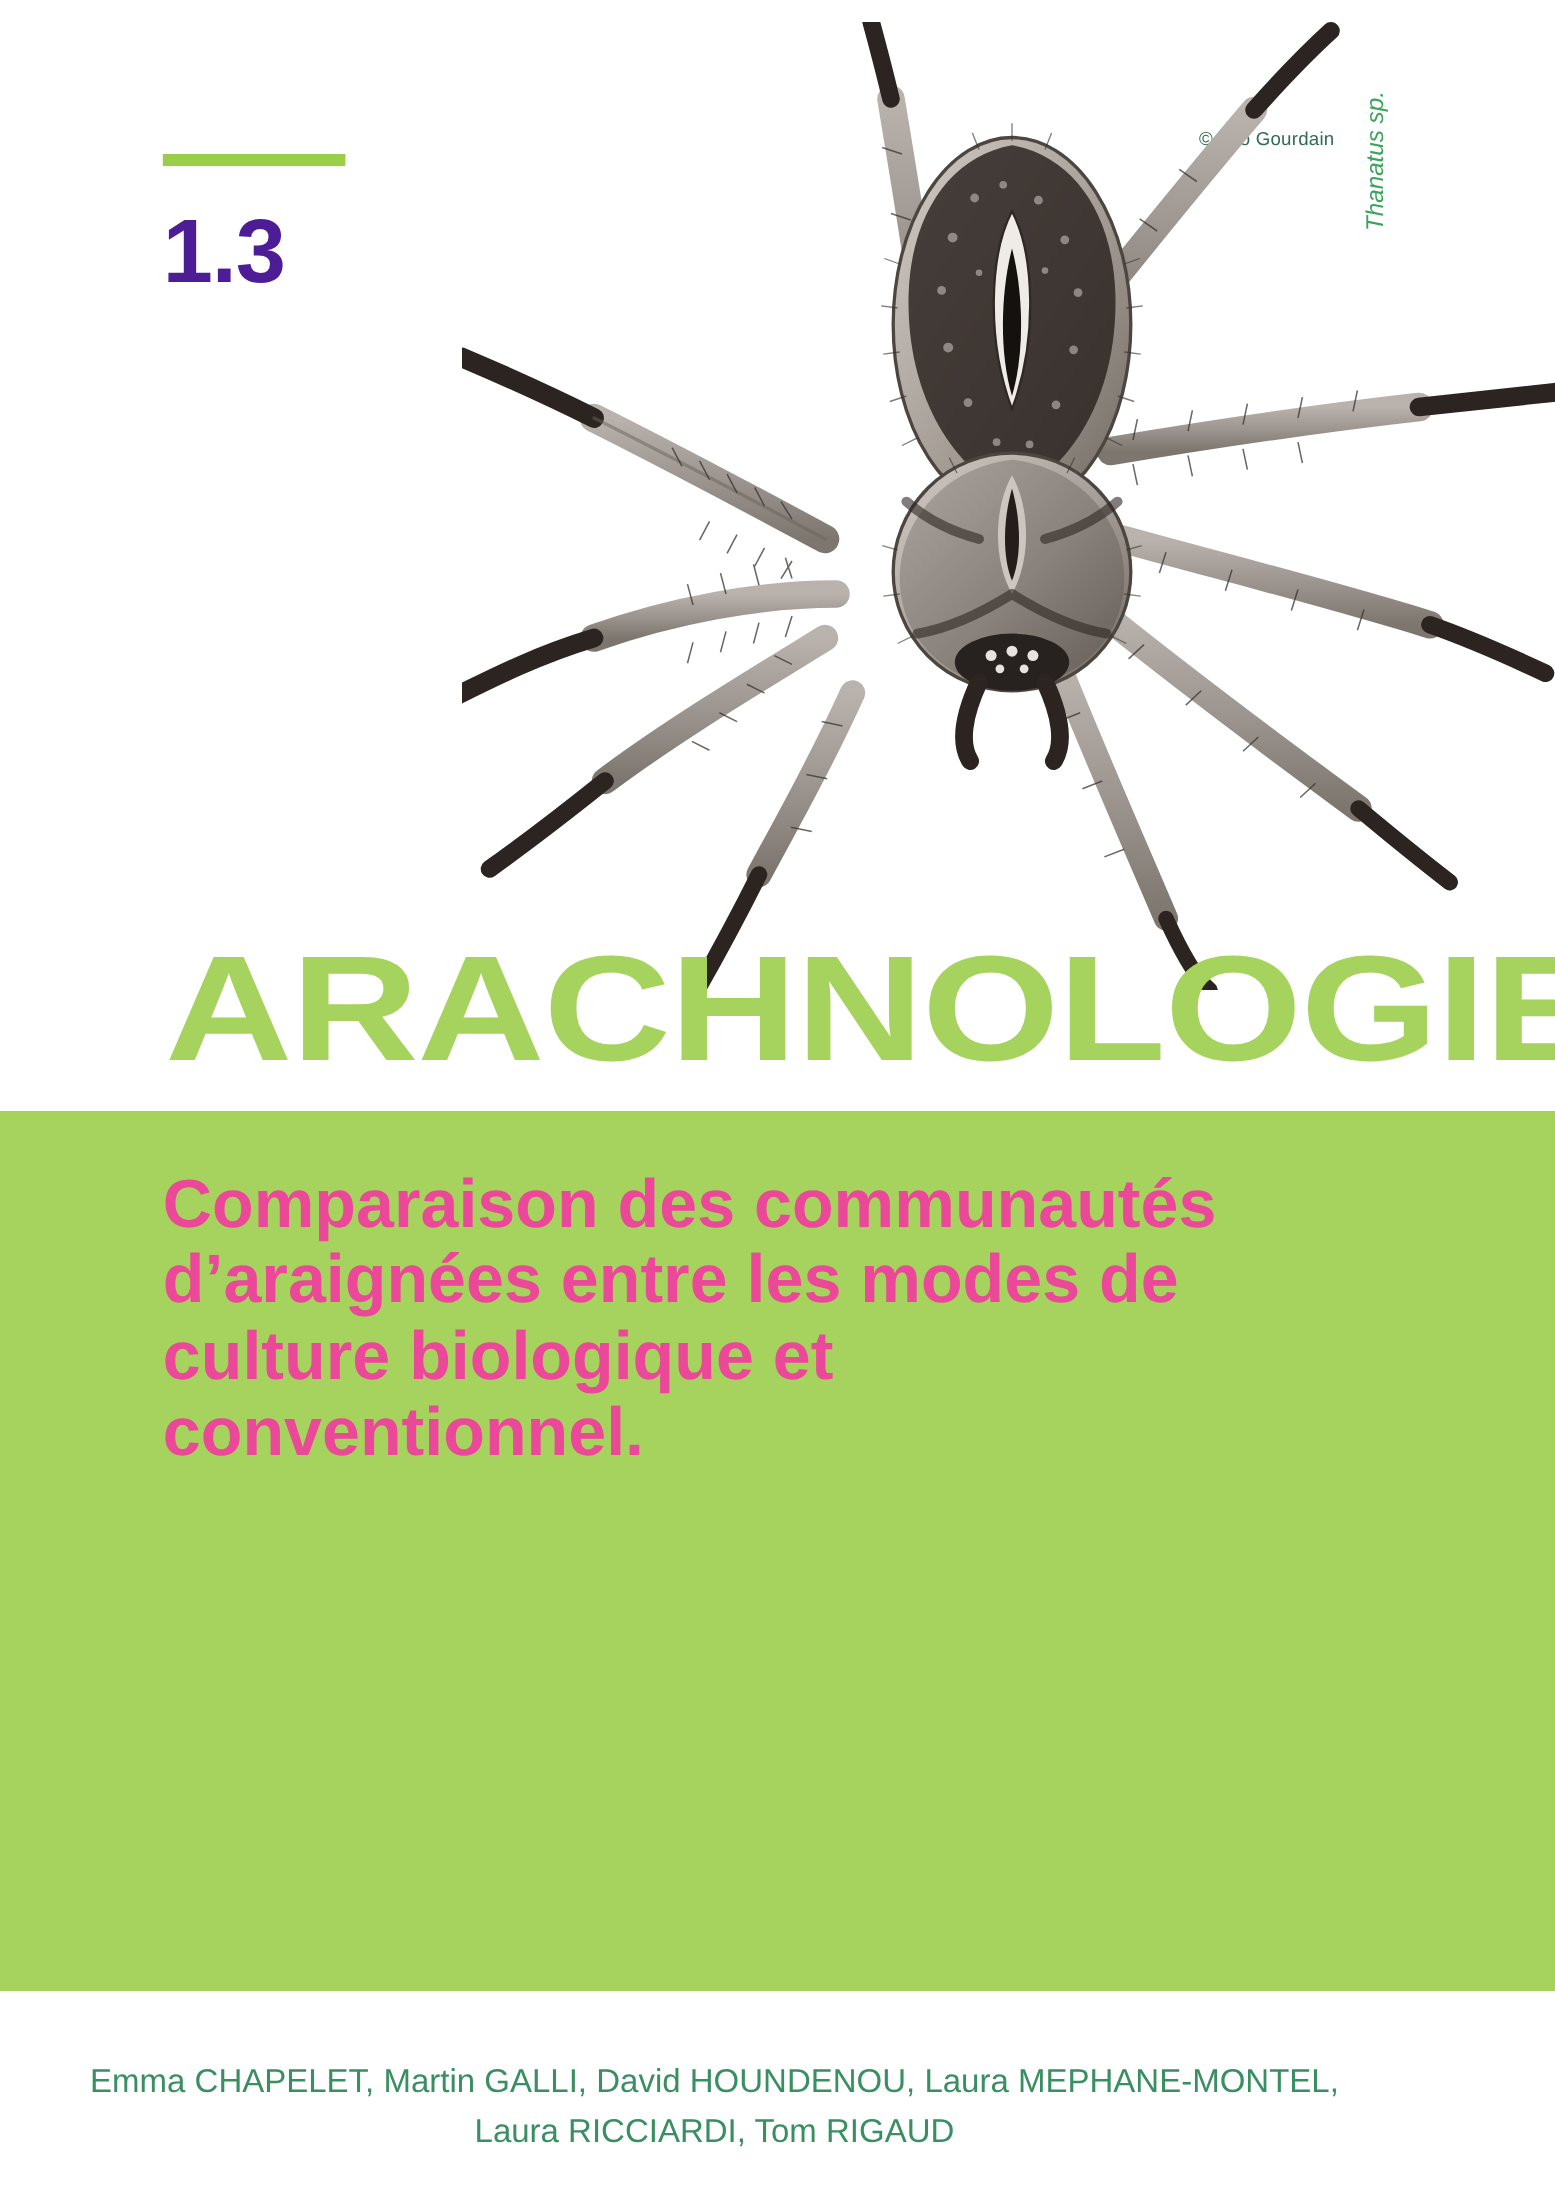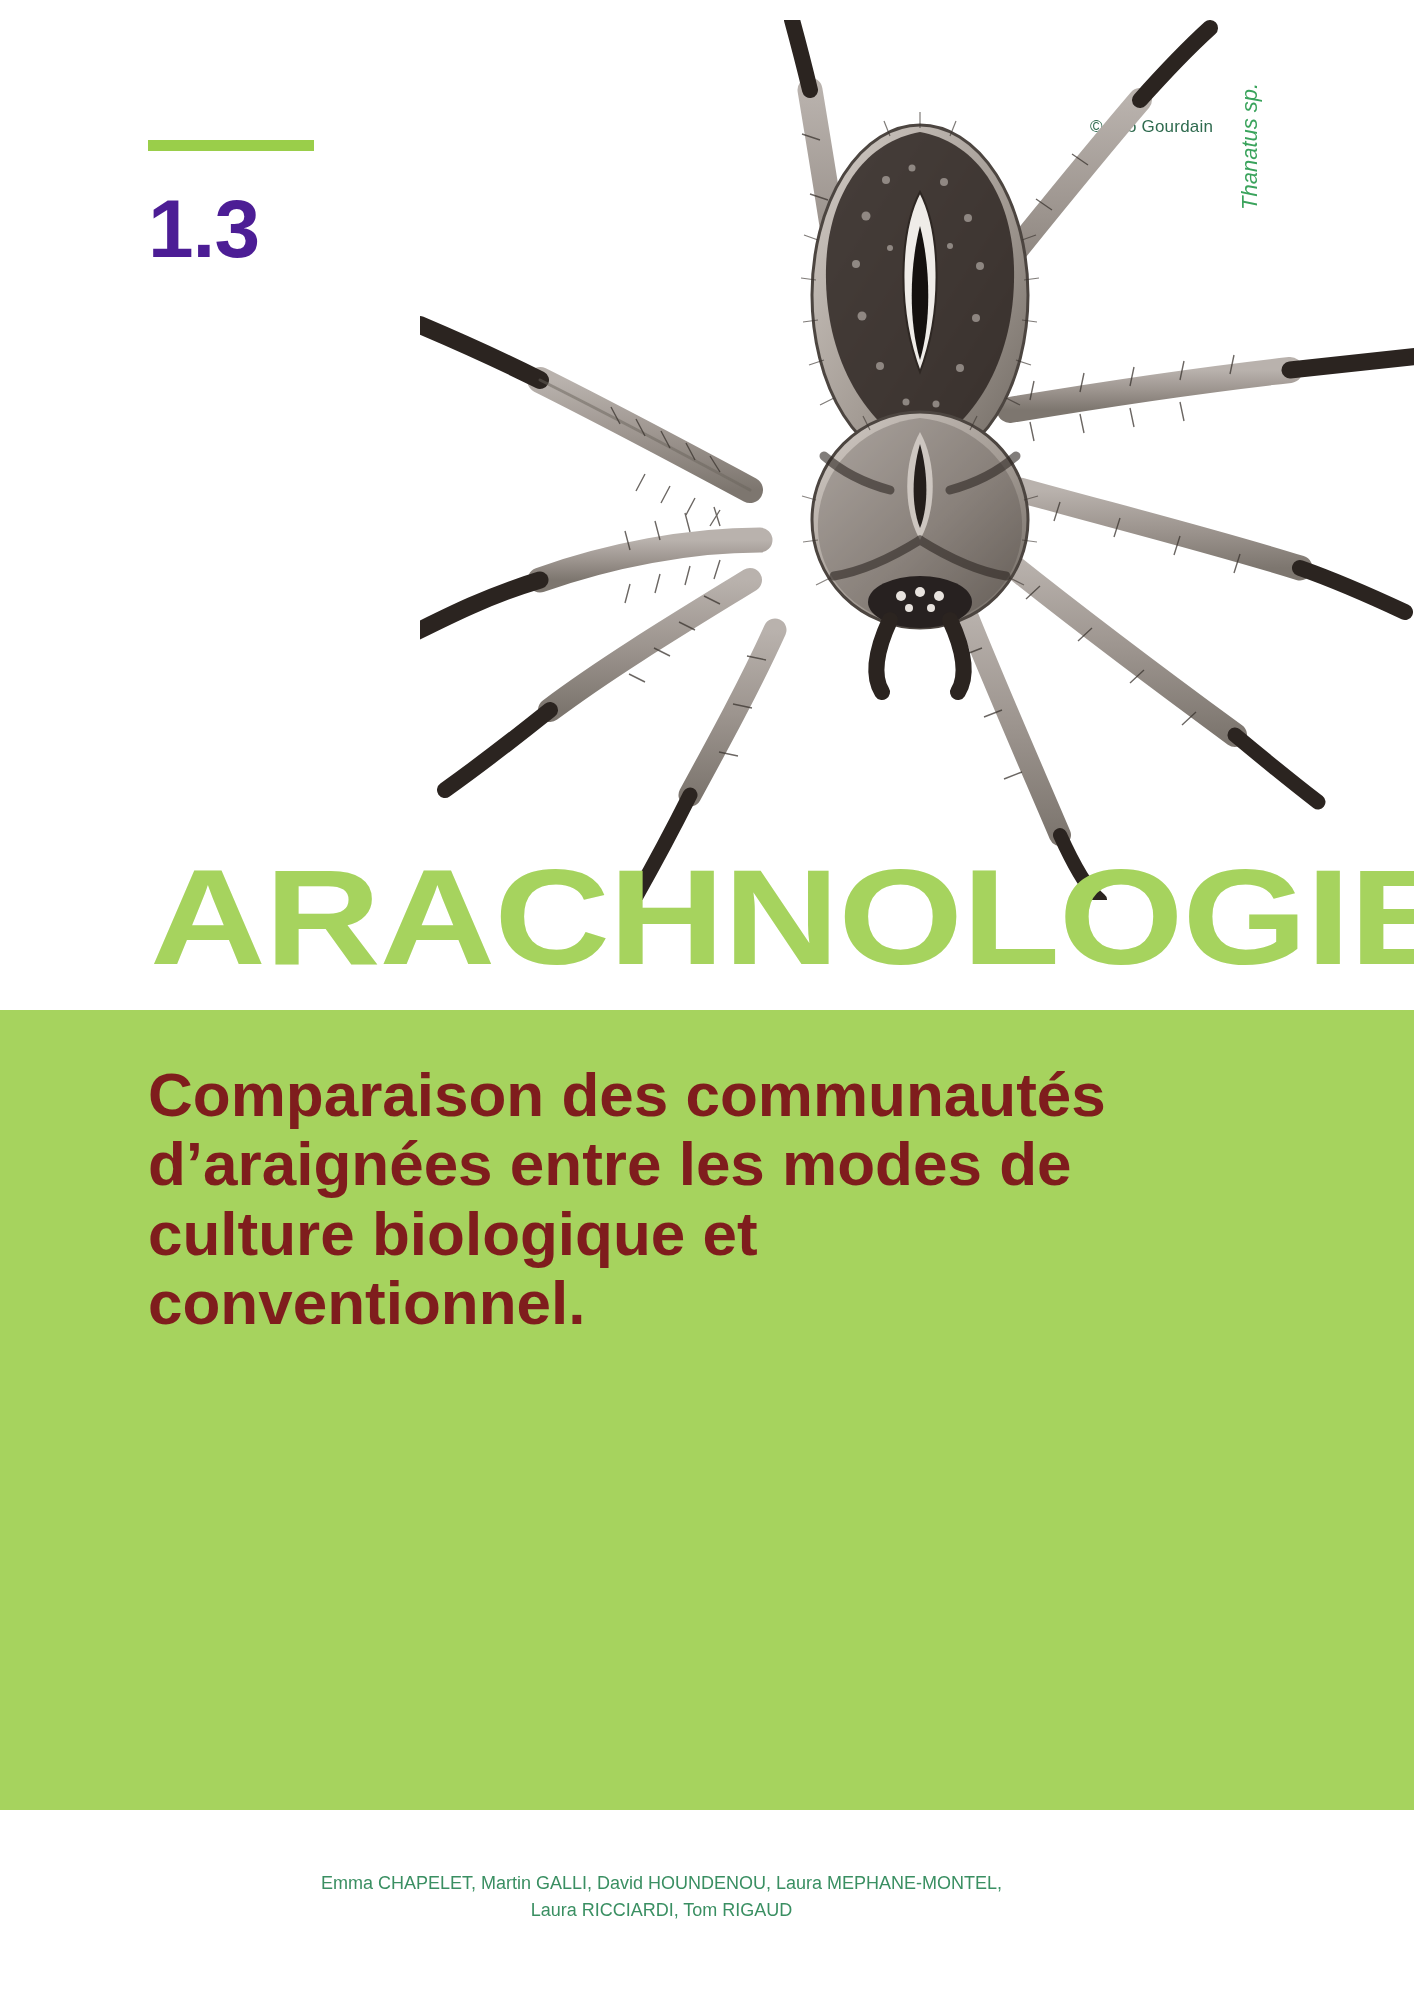--- a/index.html
+++ b/index.html
@@ -100,32 +100,32 @@
 
   
   .subtitle {
     position: absolute;
     left: 148px;
     top: 1060px;
     width: 960px;
     font-size: 62px;
     line-height: 1.12;
     font-weight: bold;
-    color: #7f1d1d;
+    color: #ec4899;
     z-index: 4;
   }
 
   
   .authors {
     position: absolute;
-    left: 16px;
+    left: 4px;
     top: 1870px;
     width: 1291px;
     text-align: center;
-    font-size: 18px;
+    font-size: 30px;
     line-height: 1.5;
     color: #3a8f62;
   }
   .authors .line { display: block; }
 </style>
 </head>
 <body>
 
 <div class="page">
 

